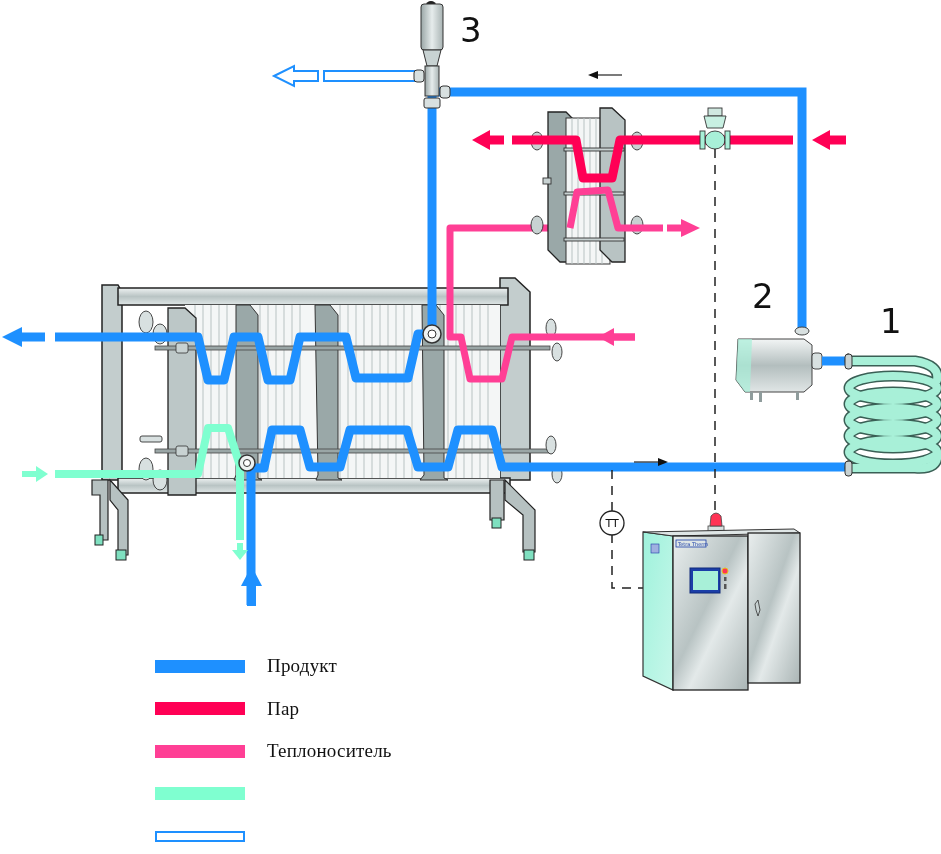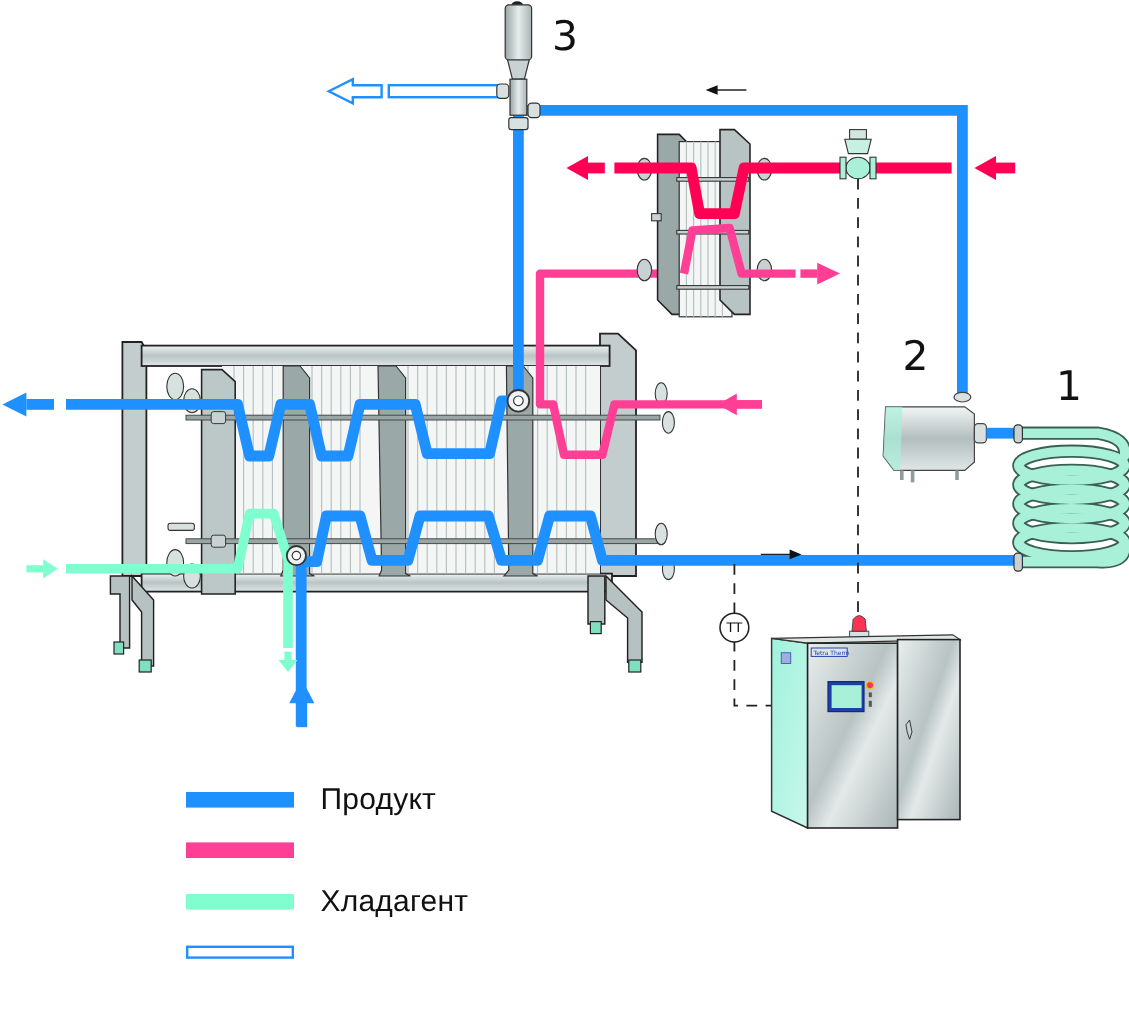--- a/index.html
+++ b/index.html
@@ -2,21 +2,21 @@
 <html><head>
 <meta charset="utf-8">
 <style>
   html, body { margin:0; padding:0; background:#ffffff; }
   body { width:941px; height:854px; position:relative; overflow:hidden; font-family:"DejaVu Sans", sans-serif; }
   svg#diagram { position:absolute; left:0; top:0; width:941px; height:854px; }
   .num-label { font-family:"DejaVu Sans", sans-serif; font-size:34px; fill:#111; }
   .legend { position:absolute; left:155px; top:645px; }
   .legend-row { display:flex; align-items:center; height:42.5px; }
   .swatch { width:90px; height:13px; margin-right:22px; box-sizing:border-box; }
-  .legend-text { font-family:Liberation Sans, sans-serif; font-size:25px; color:#111; letter-spacing:0.2px; }
+  .legend-text { font-family:Liberation Serif, serif; font-size:19px; color:#111; letter-spacing:0.2px; }
   .tt-text { font-family:"DejaVu Sans", sans-serif; font-size:11px; fill:#111; }
   .brand { font-family:"DejaVu Sans", sans-serif; font-size:5px; fill:#1b3ea8; }
 </style>
 </head>
 <body>
 
 <svg id="diagram" viewBox="0 0 941 854" xmlns="http://www.w3.org/2000/svg">
   <defs>
     <linearGradient id="steel" x1="0" y1="0" x2="1" y2="0">
       <stop offset="0" stop-color="#9aa6a6"></stop>
@@ -309,22 +309,26 @@
   <text class="num-label" x="752" y="308">2</text>
   <text class="num-label" x="880" y="333">1</text>
 </svg>
 
 <div class="legend">
   <div class="legend-row">
     <div class="swatch" style="background:#1e90ff;"></div>
     <span class="legend-text">Продукт</span>
   </div>
   <div class="legend-row">
+    <div class="swatch" style="background:#ff0055;"></div>
+    <span class="legend-text">Пар</span>
+  </div>
+  <div class="legend-row">
     <div class="swatch" style="background:#ff3f95;"></div>
+    <span class="legend-text">Теплоноситель</span>
   </div>
   <div class="legend-row">
     <div class="swatch" style="background:#7fffd0;"></div>
-    <span class="legend-text">Хладагент</span>
   </div>
   <div class="legend-row">
     <div class="swatch" style="background:#fff;border:2px solid #1e90ff;height:11px;"></div>
   </div>
 </div>
 
 </body></html>

